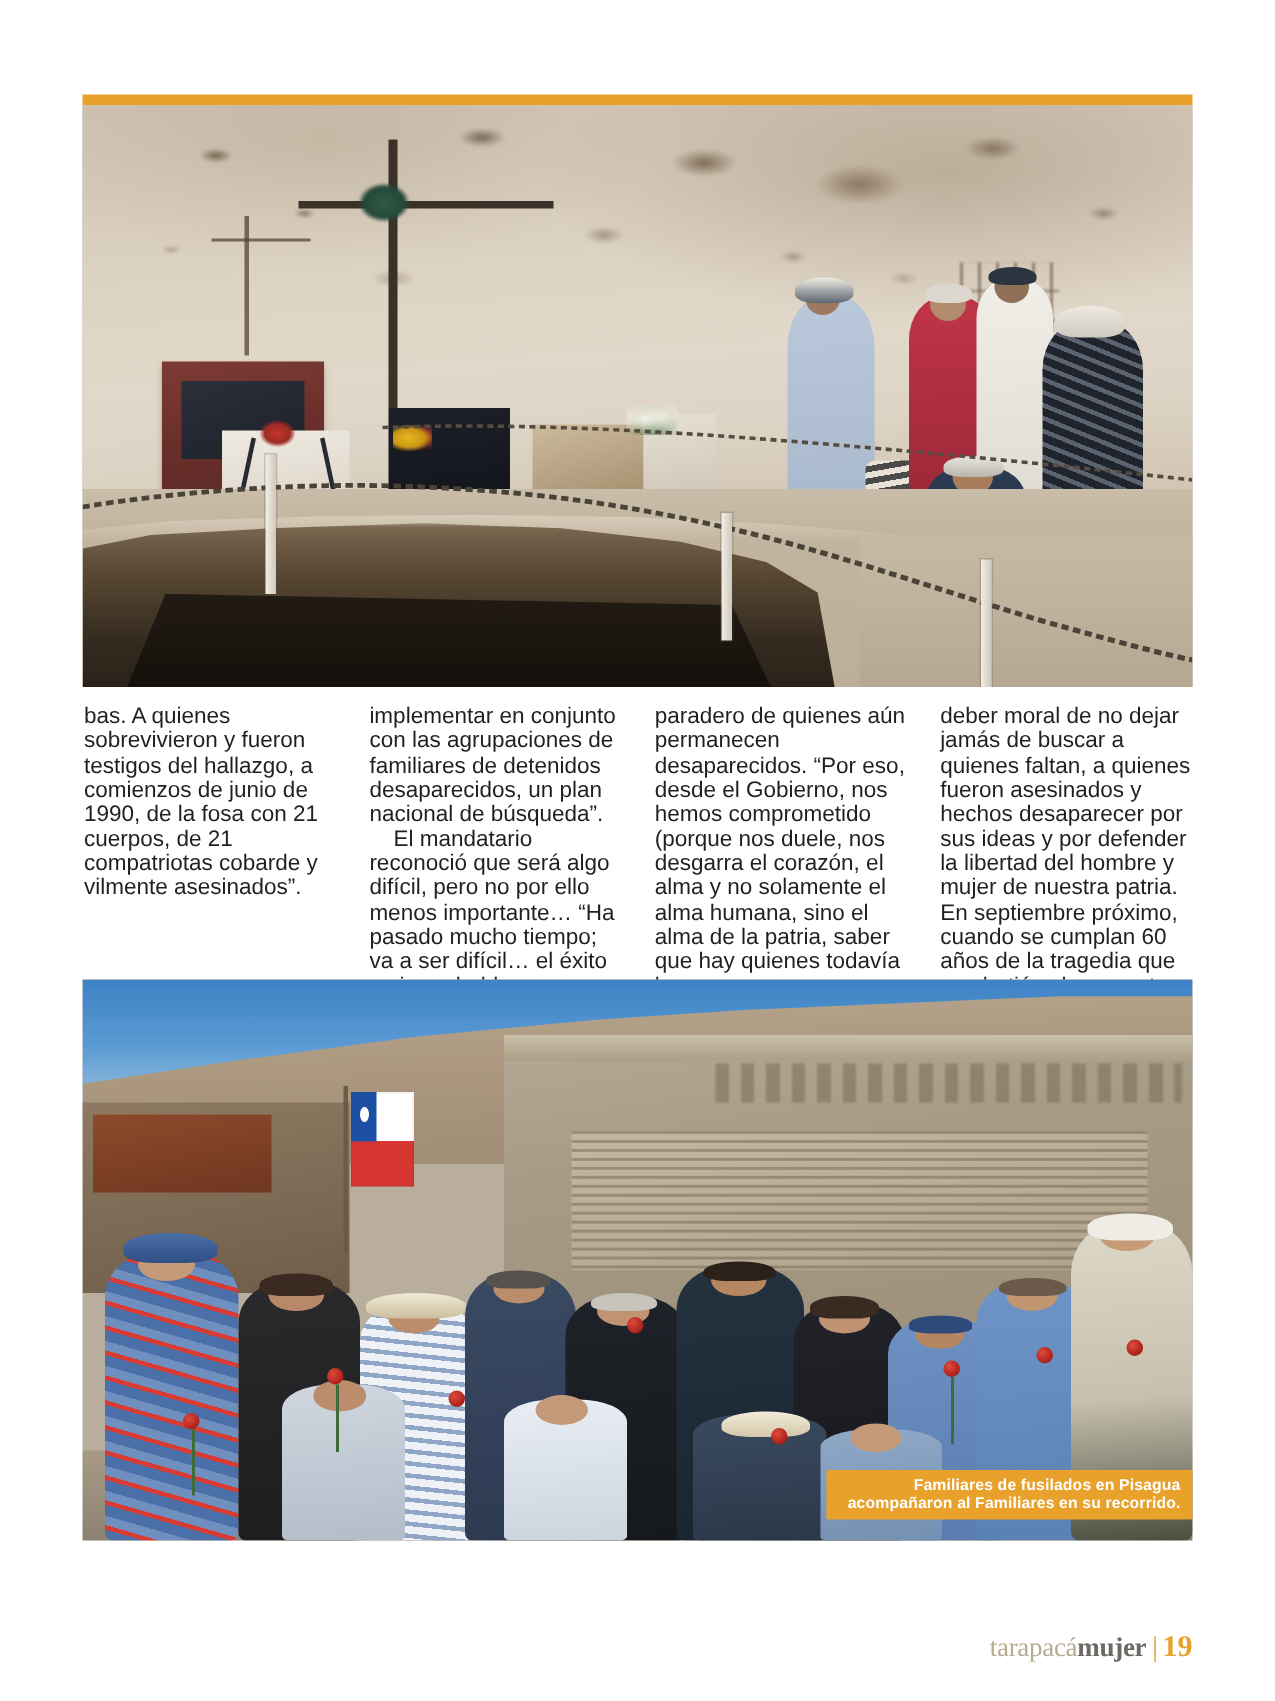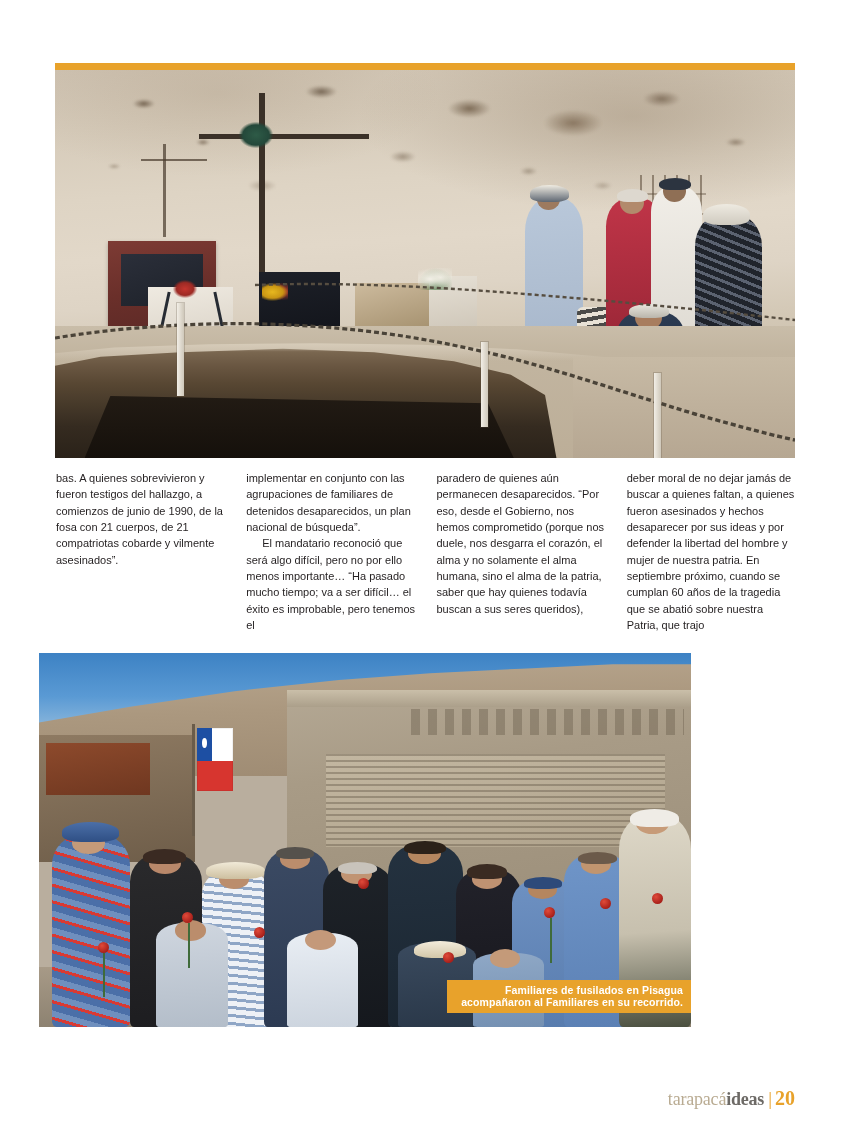--- a/index.html
+++ b/index.html
@@ -37,23 +37,23 @@
     overflow: hidden;
     background: #b9ae9e;
   }
   .photo-top {
     left: 55px;
     top: 70px;
     width: 740px;
     height: 388px;
   }
   .photo-bottom {
-    left: 39px;
+    left: 55px;
     top: 653px;
-    width: 652px;
+    width: 740px;
     height: 374px;
   }
   .photo-inner {
     position: absolute;
     inset: 0;
   }
 
   
   .t-sky {
     position: absolute; left: 0; top: 0; width: 100%; height: 100%;
@@ -319,21 +319,21 @@
     position: absolute;
     left: 56px;
     top: 470px;
     width: 740px;
     height: 172px;
     display: flex;
     gap: 21px;
   }
   .col {
     width: 170px;
-    font-size: 11px;
+    font-size: 15px;
     line-height: 16.35px;
     color: #231f20;
     font-family: "Liberation Sans", sans-serif;
     text-align: left;
     hyphens: none;
   }
   .col p { margin: 0; }
   .col p.indent { text-indent: 16px; }
 
   
@@ -537,18 +537,18 @@
     </div>
 
     <div class="caption">
       <div>Familiares de fusilados en Pisagua</div>
       <div>acompañaron al Familiares en su recorrido.</div>
     </div>
   </div>
 
   <div class="footer">
     <span class="brand-a">tarapacá</span>
-    <span class="brand-b">ideas</span>
+    <span class="brand-b">mujer</span>
     <span class="brand-bar">|</span>
-    <span class="brand-page">20</span>
+    <span class="brand-page">19</span>
   </div>
 
 </div>
 
 </body></html>

